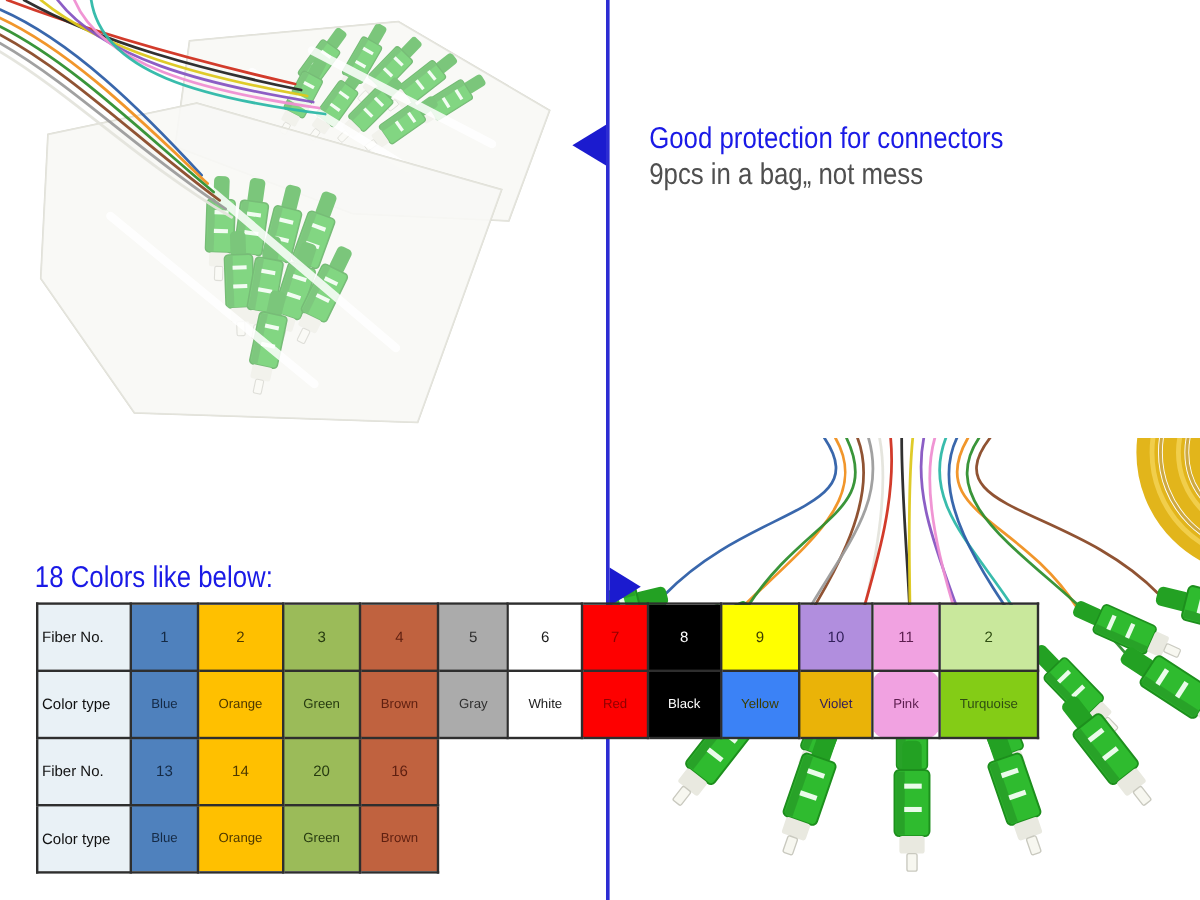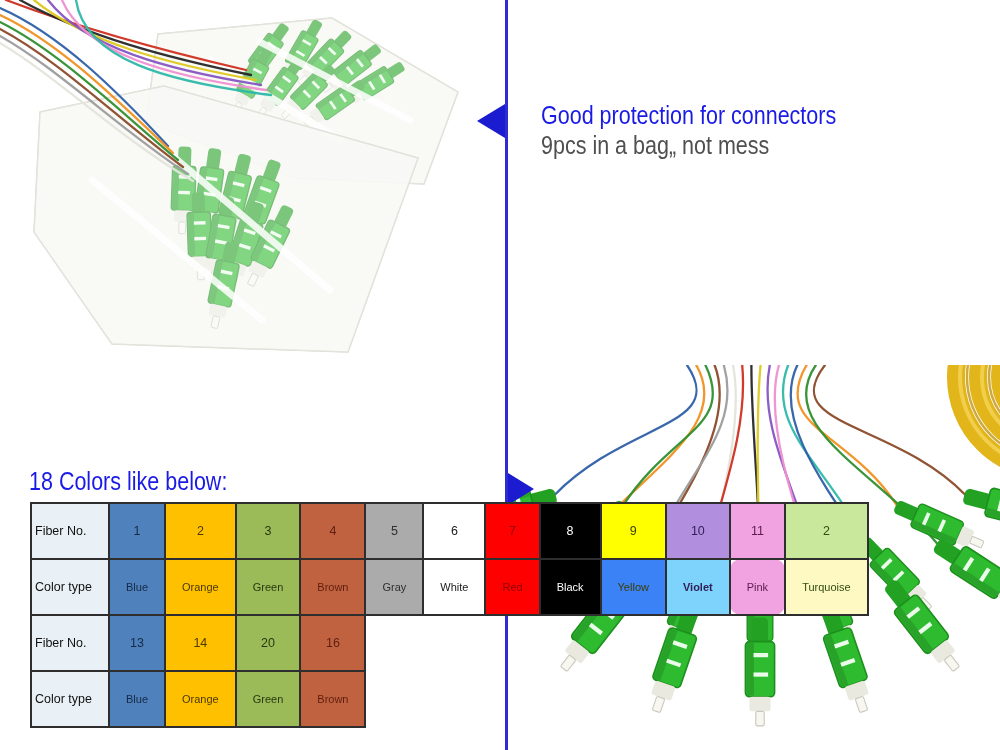--- a/index.html
+++ b/index.html
@@ -219,23 +219,23 @@
         <td class="label-cell" style="background: rgb(233, 241, 246);">Color type</td>
         <td class="name-cell" style="background: rgb(79, 129, 189); color: rgb(21, 42, 69);">Blue</td>
         <td class="name-cell" style="background: rgb(255, 192, 0); color: rgb(77, 56, 0);">Orange</td>
         <td class="name-cell" style="background: rgb(155, 187, 89); color: rgb(38, 58, 16);">Green</td>
         <td class="name-cell" style="background: rgb(192, 98, 63); color: rgb(94, 31, 16);">Brown</td>
         <td class="name-cell" style="background: rgb(171, 171, 171); color: rgb(46, 46, 46);">Gray</td>
         <td class="name-cell" style="background: rgb(255, 255, 255); color: rgb(26, 26, 26);">White</td>
         <td class="name-cell" style="background: rgb(254, 0, 0); color: rgb(143, 0, 0);">Red</td>
         <td class="name-cell" style="background: rgb(0, 0, 0); color: rgb(255, 255, 255);">Black</td>
         <td class="name-cell" style="background: #3b82f6; color: rgb(61, 61, 0);">Yellow</td>
-        <td class="name-cell" style="background: #7dd3fc; color: rgb(50, 32, 90); font-weight: bold;">Violet</td>
+        <td class="name-cell" style="background: #eab308; color: rgb(50, 32, 90);">Violet</td>
         <td class="name-cell" style="background: rgb(241, 162, 225); color: rgb(92, 29, 78); border-radius: 11px;">Pink</td>
-        <td class="name-cell" style="background: #fef9c3; color: rgb(47, 77, 18);">Turquoise</td>
+        <td class="name-cell" style="background: #84cc16; color: rgb(47, 77, 18);">Turquoise</td>
       </tr>
       <tr>
         <td class="label-cell" style="background: rgb(233, 241, 246);">Fiber No.</td>
         <td style="background: rgb(79, 129, 189); color: rgb(21, 42, 69);">13</td>
         <td style="background: rgb(255, 192, 0); color: rgb(77, 56, 0);">14</td>
         <td style="background: rgb(155, 187, 89); color: rgb(38, 58, 16);">20</td>
         <td style="background: rgb(192, 98, 63); color: rgb(94, 31, 16);">16</td>
       </tr>
       <tr>
         <td class="label-cell" style="background: rgb(233, 241, 246);">Color type</td>

